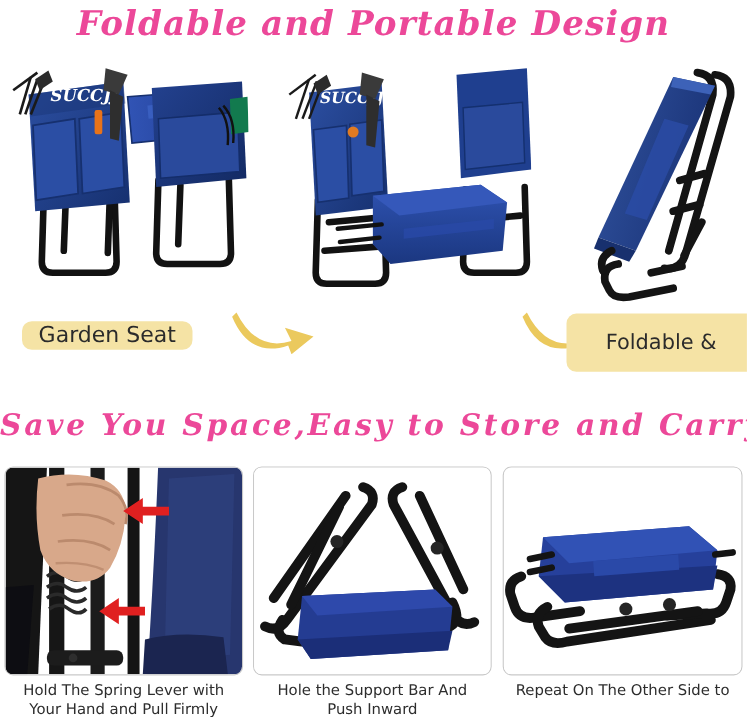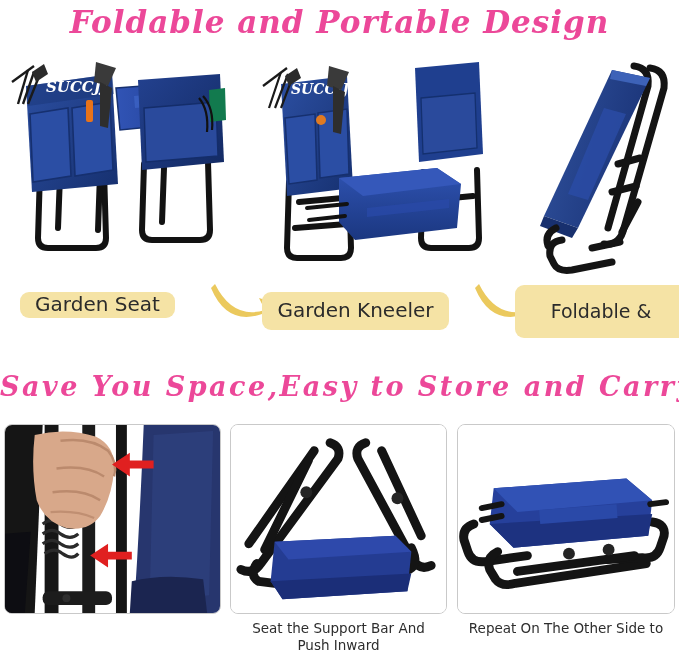--- a/index.html
+++ b/index.html
@@ -244,21 +244,20 @@
         <g stroke="#141414" fill="none" stroke-width="7" stroke-linecap="round" stroke-linejoin="round">
           <path d="M56 176 Q44 182 48 194"></path>
           <path d="M92 196 L120 190"></path>
         </g>
       </svg>
     </div>
   </div>
 
   <div class="chip" id="chip-seat">Garden Seat</div>
 
-  <div class="chip" id="chip-kneeler">Garden Kneeler</div>
 
   <div class="chip" id="chip-folded">
     <div>
       <div>Foldable &amp;</div>
     </div>
   </div>
 
   <div class="heading" id="heading-mid">Save You Space,Easy to Store and Carry</div>
 
   <div class="panel" id="panel-1">
@@ -344,23 +343,27 @@
       <g stroke="#141414" fill="none" stroke-width="6" stroke-linecap="round">
         <path d="M24 84 L44 80"></path>
           <path d="M24 96 L44 92"></path>
         <path d="M194 80 L210 78"></path>
       </g>
       <circle cx="112" cy="130" r="6" fill="#242424"></circle>
       <circle cx="152" cy="126" r="6" fill="#242424"></circle>
     </svg>
   </div>
 
+  <div class="caption" id="caption-1">
+    <div>Hold The Spring Lever with</div>
+    <div>Your Hand and Pull Firmly</div>
+  </div>
 
   <div class="caption" id="caption-2">
-    <div>Seat the Support Bar And</div>
+    <div>Hole the Support Bar And</div>
     <div>Push Inward</div>
   </div>
 
   <div class="caption" id="caption-3">
     <div>Repeat On The Other Side to</div>
   </div>
 
 </div>
 
 </body></html>

